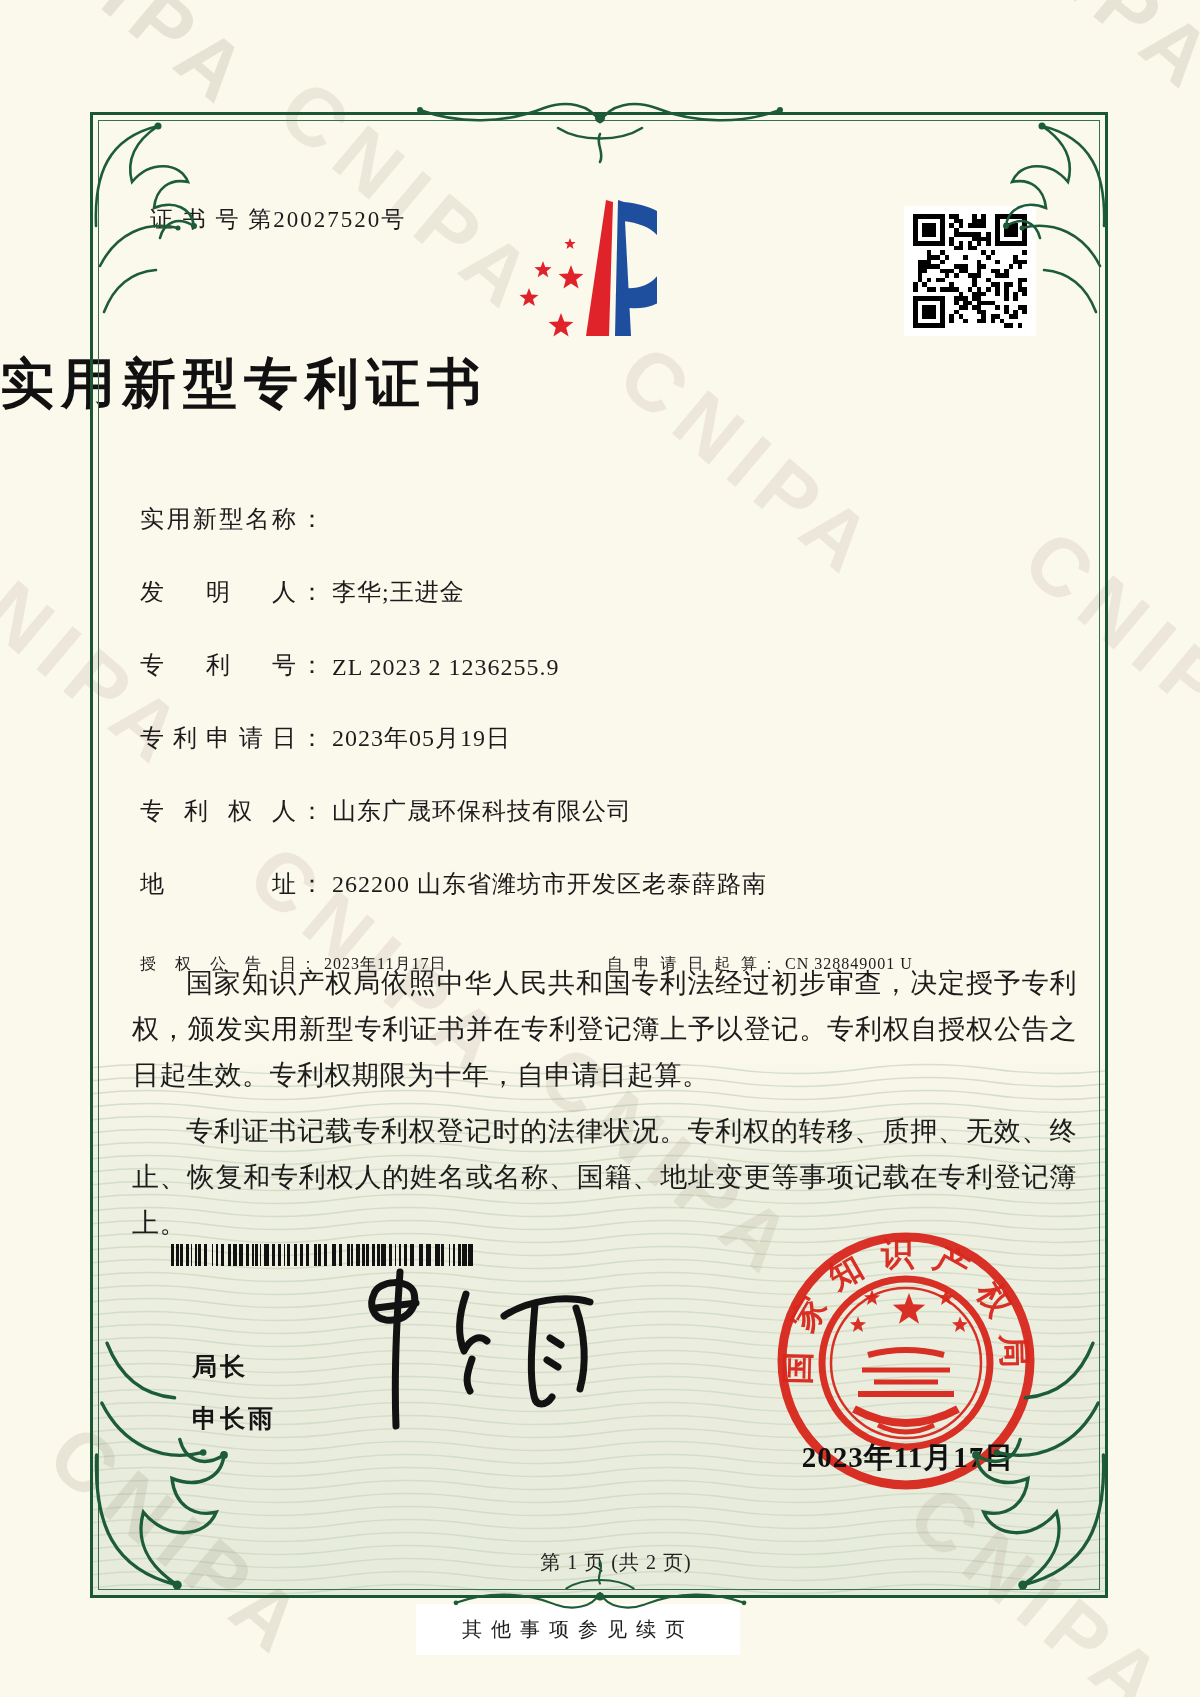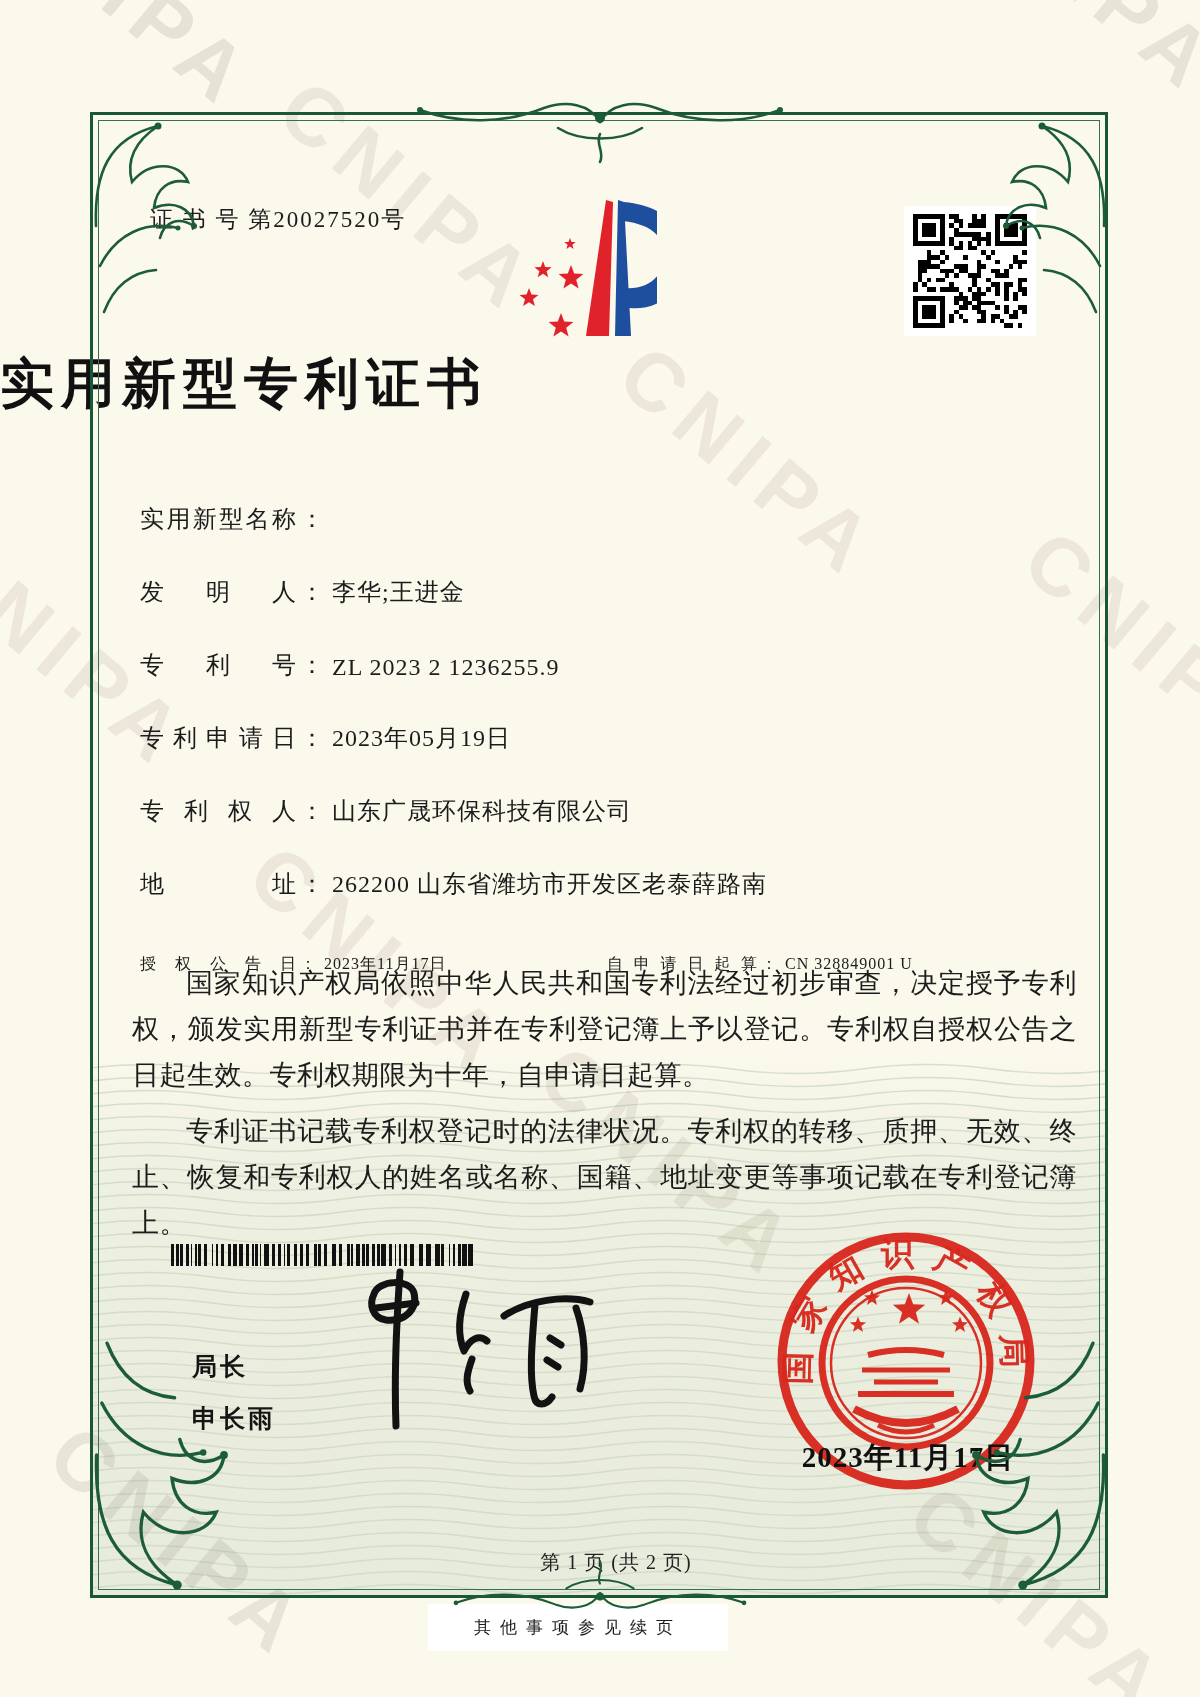--- a/index.html
+++ b/index.html
@@ -81,21 +81,21 @@
     text-align:center;font-size:29px;font-weight:600;color:#101010;letter-spacing:1px;
   }
   
   .page-info{
     position:absolute;left:0;top:1549px;width:1200px;z-index:3;
     text-align:center;font-size:20px;letter-spacing:1px;color:#222;padding-left:16px;
   }
   .bottom-note{
     position:absolute;left:578px;top:1604px;transform:translateX(-50%);z-index:3;
     background:#ffffff;padding:12px 46px;
-    font-size:17px;letter-spacing:9px;color:#1c1c1c;white-space:nowrap;
+    font-size:20px;letter-spacing:9px;color:#1c1c1c;white-space:nowrap;
   }
 </style>
 </head>
 <body>
 
 <div class="page">
 
   <div class="guilloche">
     <svg id="waves-svg" width="1016" height="541" viewBox="0 0 1016 541" xmlns="http://www.w3.org/2000/svg">
         <path d="M-10,14 q65,-9 130,0 t130,0 t130,0 t130,0 t130,0 t130,0 t130,0 t130,0 t130,0 t130,0" fill="none" stroke="#cdd8c2" stroke-width="1.3" opacity="0.8"></path>

